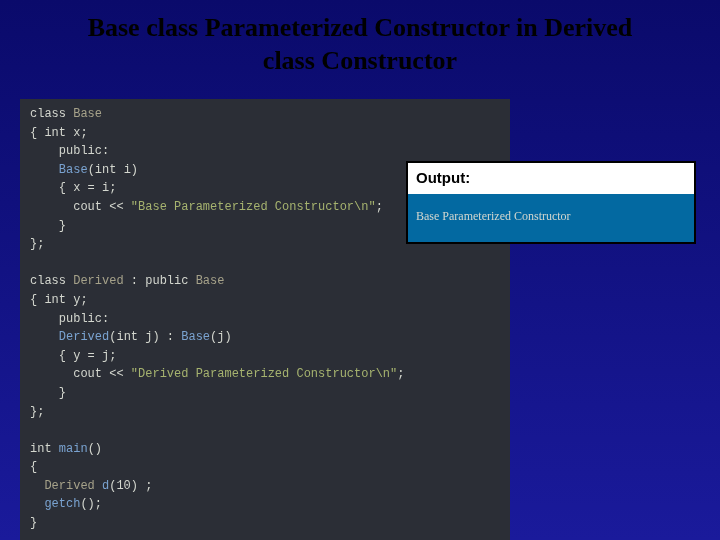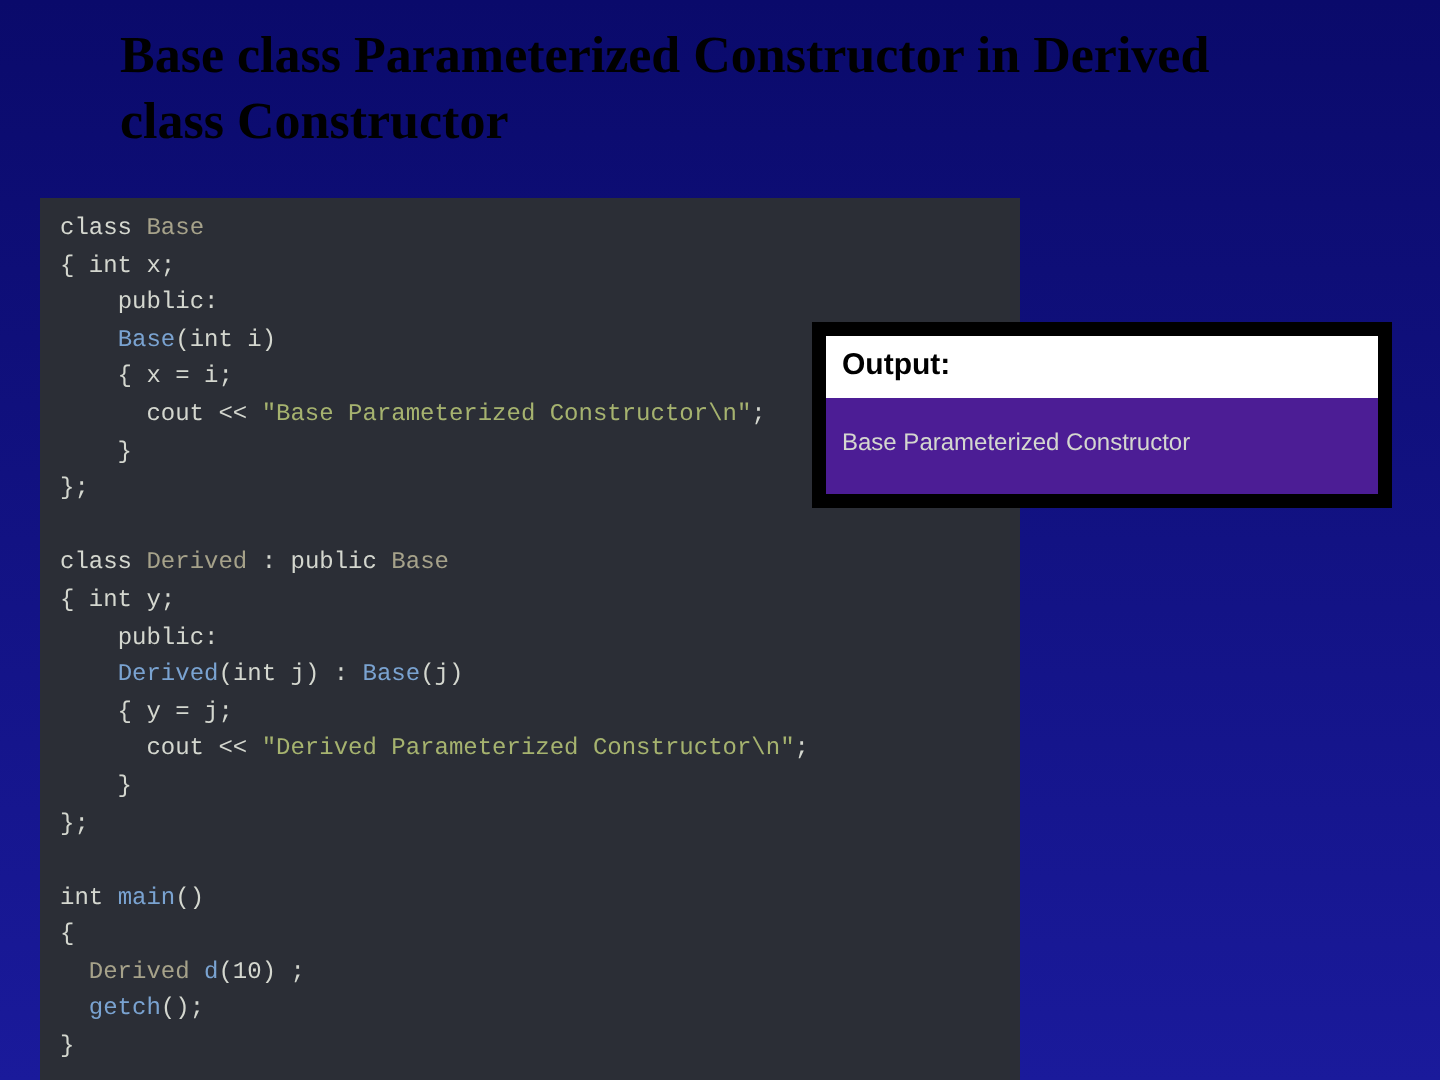--- a/index.html
+++ b/index.html
@@ -9,21 +9,21 @@
     background: linear-gradient(to bottom, #0a0a6b 0%, #1a1a9b 100%);
     font-family: Arial, sans-serif;
     overflow: hidden;
     position: relative;
   }
   .title {
     font-family: "Times New Roman", serif;
     font-weight: bold;
     color: #000;
     font-size: 26px;
-    text-align: left;
+    text-align: center;
     padding: 12px 60px 4px 60px;
     line-height: 1.25;
   }
   .content {
     position: relative;
     margin-top: 18px;
   }
   .code-block {
     position: absolute;
     left: 20px;
@@ -41,34 +41,34 @@
   .kw-type { color: #d4d7cf; }
   .kw-name { color: #a6a28a; }
   .kw-call { color: #7aa3d1; }
   .kw-str  { color: #a6b36f; }
   .output-panel {
     position: absolute;
     left: 406px;
     top: 62px;
     width: 290px;
     background: #fff;
-    border: 7px solid #000000;
+    border: 2px solid #000000;
   }
   .output-header {
     background: #fff;
     color: #000;
     font-family: Arial, sans-serif;
     font-weight: bold;
     font-size: 15px;
     padding: 6px 8px 8px 8px;
   }
   .output-body {
-    background: #4c1d95;
+    background: #0369a1;
     color: #d4d7cf;
-    font-family: Liberation Sans, sans-serif;
+    font-family: Liberation Serif, serif;
     font-size: 12px;
     padding: 10px 8px 14px 8px;
     line-height: 2.0;
   }
 </style>
 </head>
 <body>
 
 <div class="title">Base class Parameterized Constructor in Derived class Constructor</div>
 

